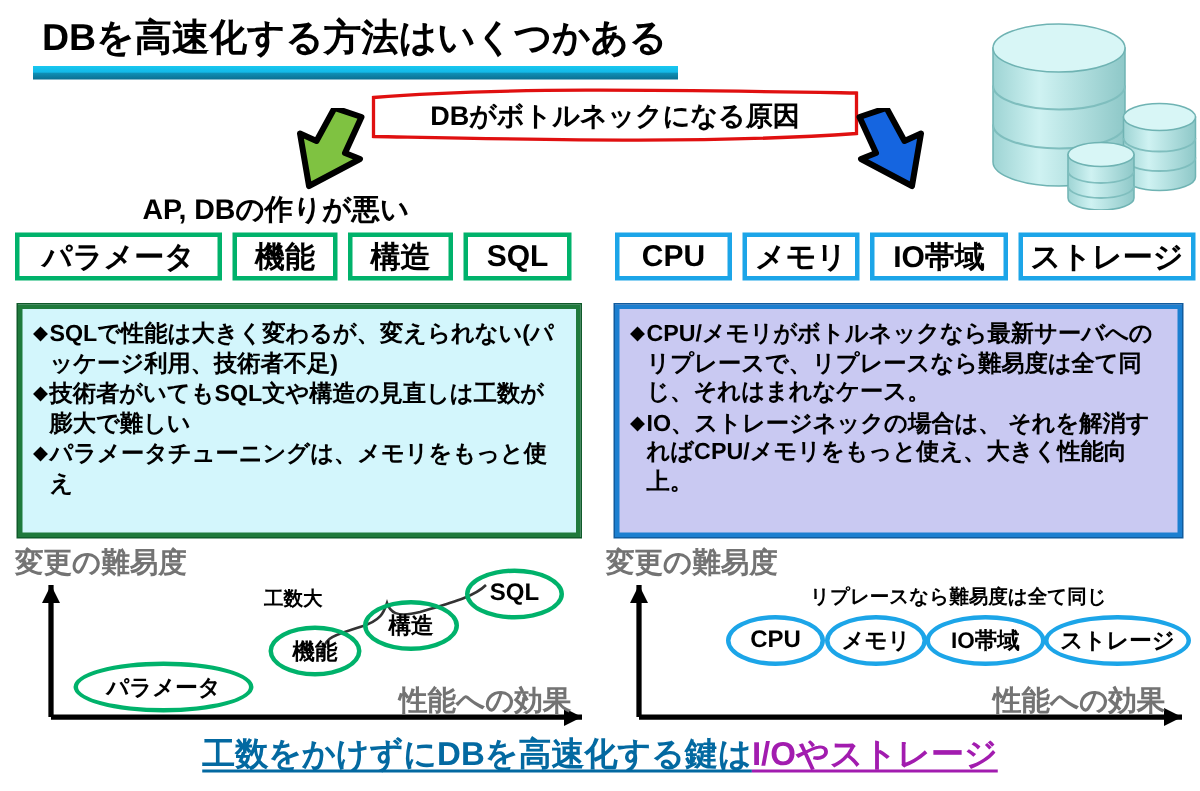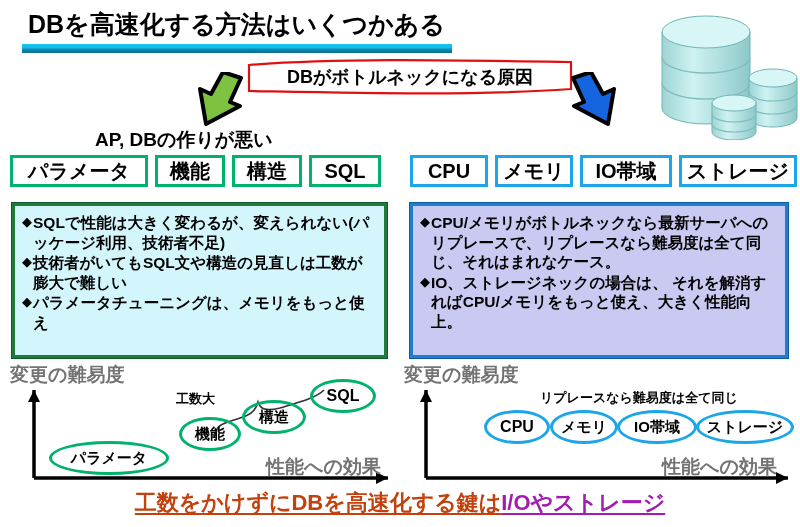--- a/index.html
+++ b/index.html
@@ -130,21 +130,21 @@
 
   
   #footer {
     position: absolute; left: 0; top: 488px;
     width: 800px;
     text-align: center;
     font-size: 22px; font-weight: 700;
     white-space: nowrap;
   }
   #footer span { text-decoration: underline; text-underline-offset: 3px; }
-  .f-magenta { color: #c2410c; }
+  .f-magenta { color: #0369a1; }
   .f-blue    { color: #a21caf; }
 </style>
 </head>
 <body>
 
 <div id="slide">
 
   <div id="title">DBを高速化する方法はいくつかある</div>
   <div id="title-rule"></div>
 

